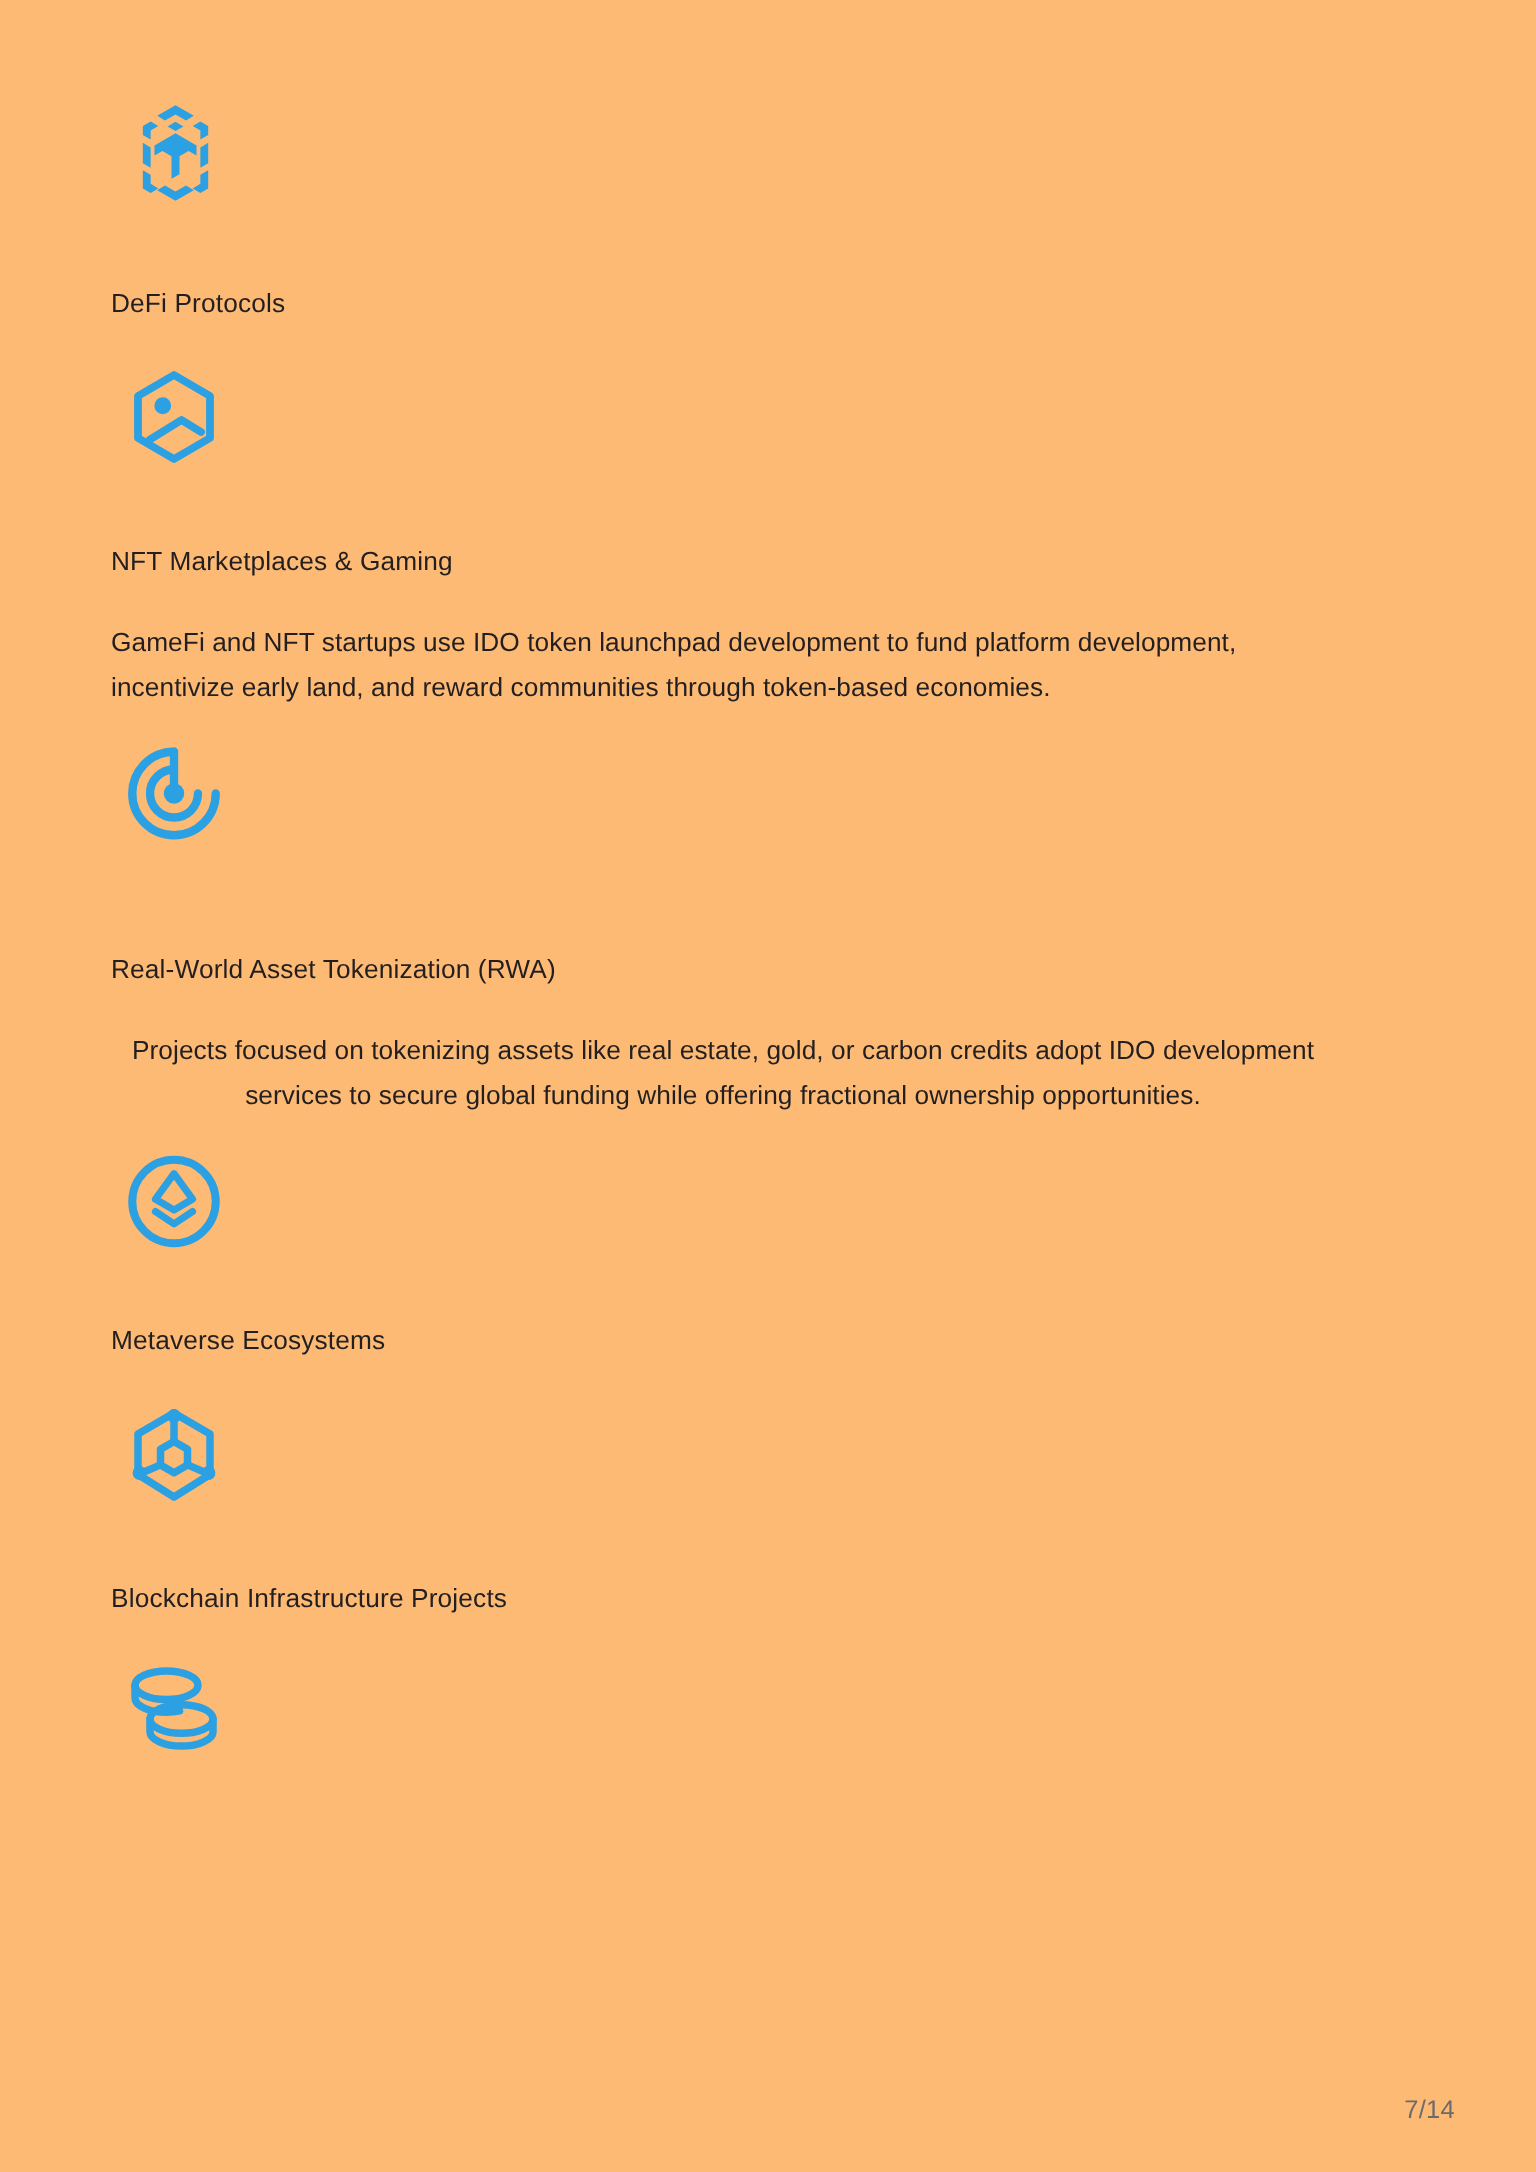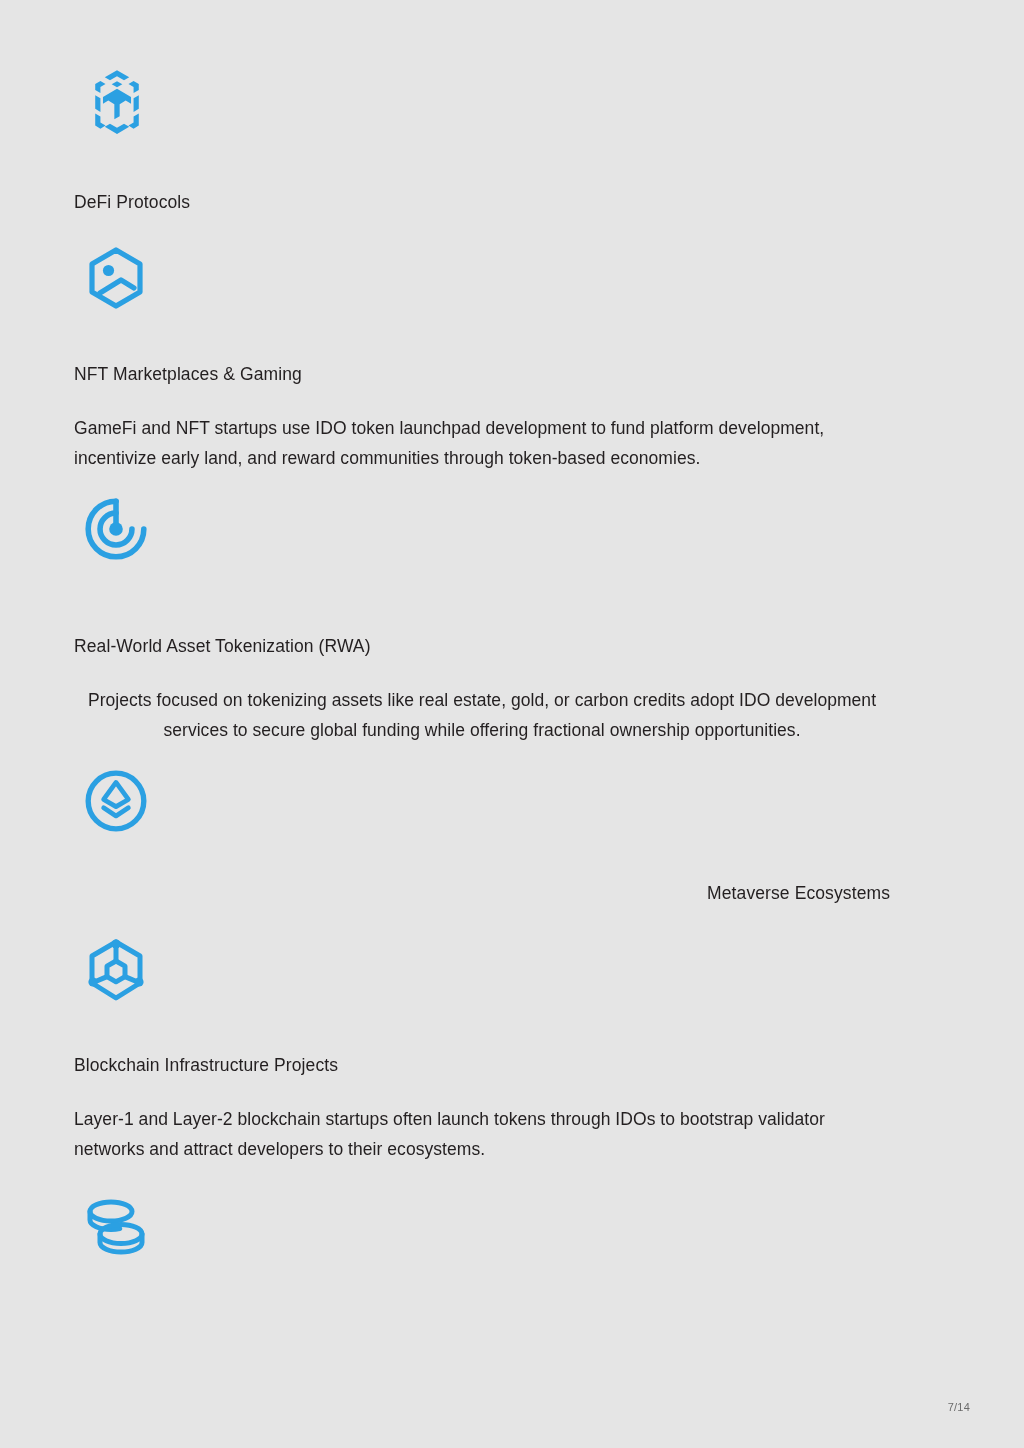--- a/index.html
+++ b/index.html
@@ -11,21 +11,21 @@
     width: 1024px;
     height: 1448px;
     font-family: "Liberation Sans", sans-serif;
     color: #231f20;
     position: relative;
     overflow: hidden;
   }
   .page {
     position: absolute;
     inset: 0;
-    background: #e5e5e5;
+    background: #fdba74;
   }
   .content {
     position: absolute;
     left: 74px;
     top: 0;
     width: 816px;
   }
   .section {
     position: relative;
   }
@@ -59,35 +59,35 @@
   .sec-0 .para { margin-top: 28px; }
 
   .sec-1 { padding-top: 33px; }
   .sec-1 .heading { margin-top: 47px; }
   .sec-1 .para { margin-top: 28px; }
 
   .sec-2 { padding-top: 22px; }
   .sec-2 .heading { margin-top: 72px; }
   .sec-2 .para { margin-top: 28px; text-align: center; }
 
-  .sec-3 { padding-top: 22px; text-align: right; }
+  .sec-3 { padding-top: 22px; }
   .sec-3 .heading { margin-top: 47px; }
   .sec-3 .para { margin-top: 28px; }
 
   .sec-4 { padding-top: 33px; }
   .sec-4 .heading { margin-top: 47px; }
   .sec-4 .para { margin-top: 28px; }
 
   .sec-5 { padding-top: 33px; }
 
   .page-number {
     position: absolute;
     right: 54px;
     bottom: 34px;
-    font-size: 11px;
+    font-size: 17px;
     line-height: 14px;
     color: #6b6b6b;
     letter-spacing: 0.2px;
   }
 </style>
 </head>
 <body>
 
 <div class="page">
   <div class="content">
@@ -176,21 +176,20 @@
             <path d="M56 46 L41 39.6"></path>
           </g>
           <g fill="#2BA0E2">
             <circle cx="32" cy="7" r="4.6"></circle>
             <circle cx="9" cy="45" r="4.6"></circle>
             <circle cx="55" cy="45" r="4.6"></circle>
           </g>
         </svg>
       </span>
       <p class="heading">Blockchain Infrastructure Projects</p>
-      <p class="para">Layer-1 and Layer-2 blockchain startups often launch tokens through IDOs to bootstrap validator networks and attract developers to their ecosystems.</p>
     </div>
 
     <div class="section sec-5">
       <span class="icon-wrap">
         <svg width="66" height="62" viewBox="0 0 66 62" aria-hidden="true">
           <g fill="none" stroke="#2BA0E2" stroke-width="5" stroke-linecap="round" stroke-linejoin="round">
             <ellipse cx="28" cy="14.5" rx="21" ry="9.5"></ellipse>
             <path d="M7 14.5 L7 23 C7 28.2 16.4 32.5 28 32.5 C31.1 32.5 34.1 32.2 36.7 31.6"></path>
             <ellipse cx="38" cy="37" rx="21" ry="9.5"></ellipse>
             <path d="M17 37 L17 45.5 C17 50.7 26.4 55 38 55 C49.6 55 59 50.7 59 45.5 L59 37"></path>

